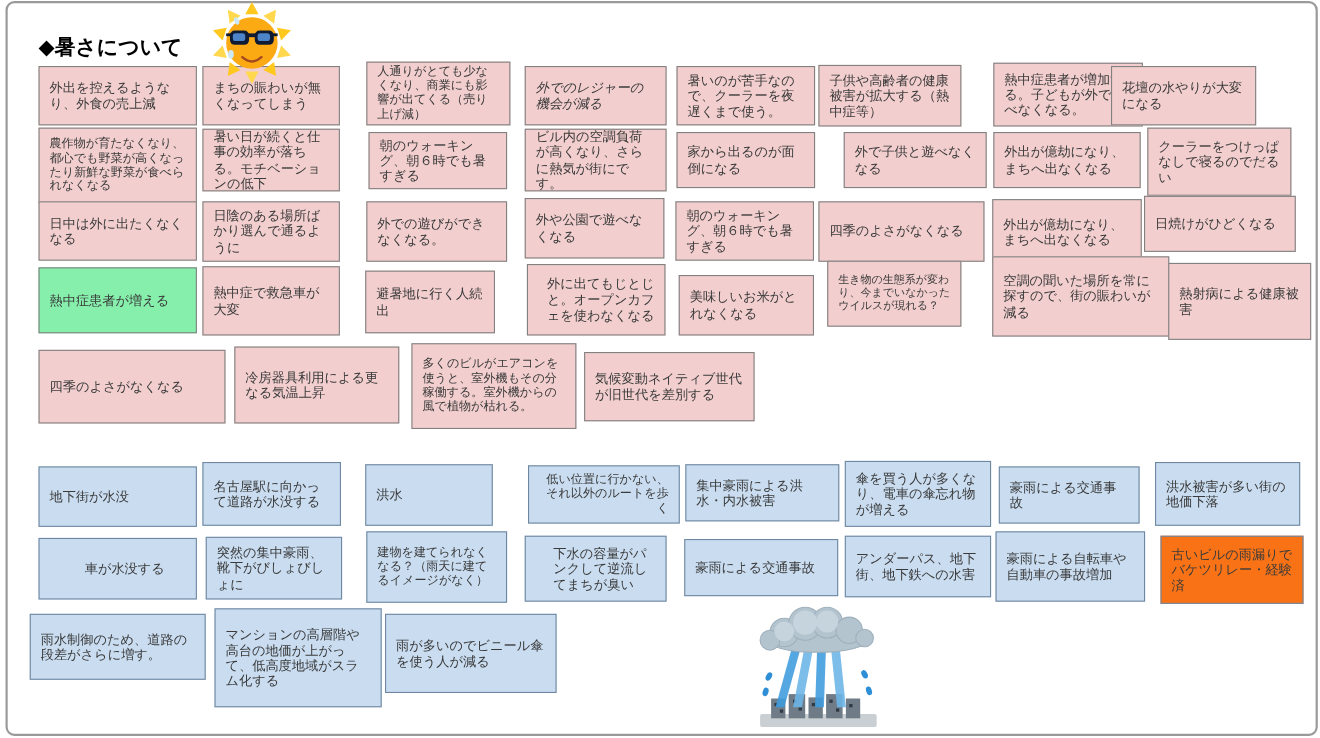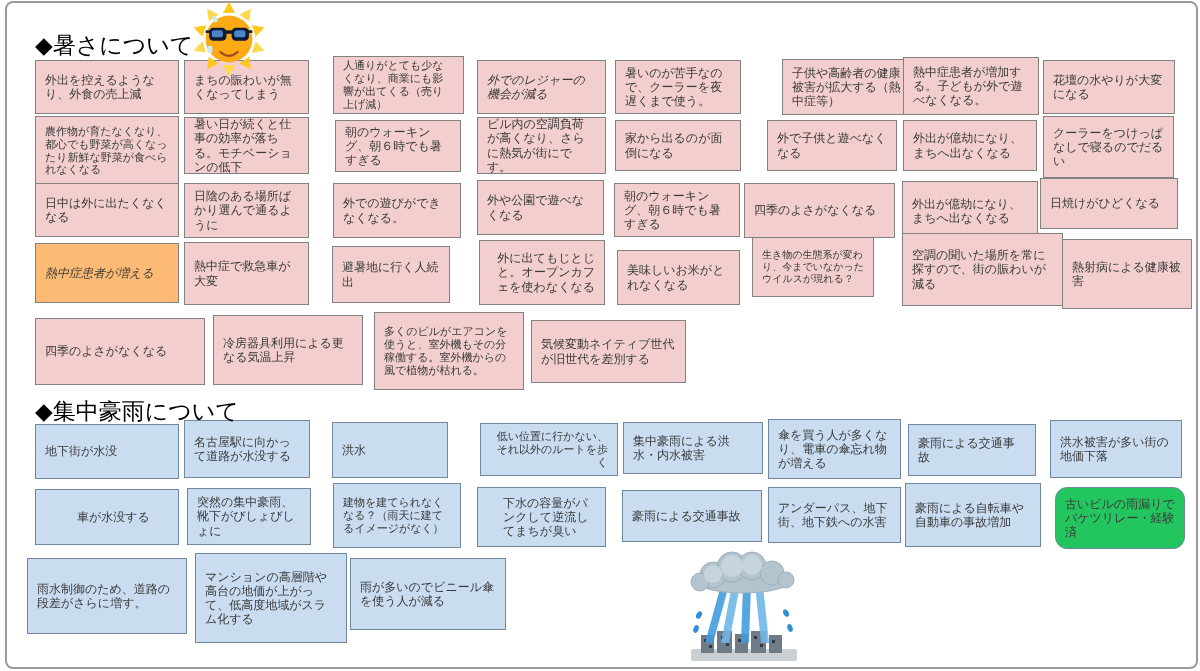--- a/index.html
+++ b/index.html
@@ -5,21 +5,21 @@
   html,body { margin:0; padding:0; background:#ffffff; }
   .canvas {
     position:relative; width:1200px; height:671px; background:#ffffff;
     font-family:"Liberation Sans","DejaVu Sans",sans-serif; overflow:hidden;
   }
   .frame {
     position:absolute; left:5px; top:1px; width:1189px; height:664px;
     border:2px solid #9a9a9a; border-radius:8px; pointer-events:none;
   }
   .sec-title {
-    position:absolute; margin:0; font-size:23px; font-weight:normal; color:#000000;
+    position:absolute; margin:0; font-size:19px; font-weight:bold; color:#000000;
     white-space:nowrap; z-index:3;
   }
   #title-heat { left:35px; top:30px; }
   #title-rain { left:35px; top:396px; }
   .note {
     position:absolute; box-sizing:border-box; border:1.6px solid #808080;
     display:flex; align-items:center; font-size:12px; line-height:1.18;
     color:#3a3a3a; padding:3px 9px; overflow:hidden; z-index:2;
   }
   .note.s  { font-size:11px; }
@@ -28,48 +28,47 @@
   #sun-deco  { left:183px; top:0px;   width:92px;  height:78px; }
   #rain-deco { left:683px; top:551px; width:122px; height:118px; }
 </style>
 </head>
 <body>
 
 <div class="canvas">
   <div class="frame"></div>
 
   <h2 class="sec-title" id="title-heat">◆暑さについて</h2>
-  <h2 class="sec-title" id="title-rain">◆集中豪雨について</h2>
 
   <div id="notes-layer">
       <div class="note" style="left: 35px; top: 60px; width: 144px; height: 54px; background: rgb(242, 206, 206); border-color: rgb(129, 129, 129);">外出を控えるようなり、外食の売上減</div>
       <div class="note" style="left: 184px; top: 60px; width: 125px; height: 54px; background: rgb(242, 206, 206); border-color: rgb(129, 129, 129);">まちの賑わいが無くなってしまう</div>
       <div class="note s" style="left: 333px; top: 56px; width: 131px; height: 58px; background: rgb(242, 206, 206); border-color: rgb(129, 129, 129);">人通りがとても少なくなり、商業にも影響が出てくる（売り上げ減）</div>
       <div class="note" style="left: 477px; top: 60px; width: 129px; height: 54px; background: rgb(242, 206, 206); border-color: rgb(129, 129, 129); font-style: italic;">外でのレジャーの機会が減る</div>
       <div class="note" style="left: 615px; top: 60px; width: 126px; height: 54px; background: rgb(242, 206, 206); border-color: rgb(129, 129, 129);">暑いのが苦手なので、クーラーを夜遅くまで使う。</div>
-      <div class="note" style="left: 782px; top: 59px; width: 130px; height: 56px; background: rgb(242, 206, 206); border-color: rgb(129, 129, 129);">子供や高齢者の健康被害が拡大する（熱中症等）</div>
+      <div class="note" style="left: 744px; top: 59px; width: 130px; height: 56px; background: rgb(242, 206, 206); border-color: rgb(129, 129, 129);">子供や高齢者の健康被害が拡大する（熱中症等）</div>
       <div class="note" style="left: 903px; top: 57px; width: 136px; height: 58px; background: rgb(242, 206, 206); border-color: rgb(129, 129, 129);">熱中症患者が増加する。子どもが外で遊べなくなる。</div>
-      <div class="note" style="left: 1043px; top: 60px; width: 132px; height: 54px; background: rgb(242, 206, 206); border-color: rgb(129, 129, 129);">花壇の水やりが大変になる</div>
+      <div class="note" style="left: 1010px; top: 60px; width: 132px; height: 54px; background: rgb(242, 206, 206); border-color: rgb(129, 129, 129);">花壇の水やりが大変になる</div>
       <div class="note s" style="left: 35px; top: 116px; width: 144px; height: 69px; background: rgb(242, 206, 206); border-color: rgb(129, 129, 129);">農作物が育たなくなり、都心でも野菜が高くなったり新鮮な野菜が食べられなくなる</div>
       <div class="note" style="left: 184px; top: 117px; width: 125px; height: 57px; background: rgb(242, 206, 206); border-color: rgb(129, 129, 129);">暑い日が続くと仕事の効率が落ちる。モチベーションの低下</div>
       <div class="note" style="left: 335px; top: 120px; width: 126px; height: 52px; background: rgb(242, 206, 206); border-color: rgb(129, 129, 129);">朝のウォーキング、朝６時でも暑すぎる</div>
       <div class="note" style="left: 477px; top: 117px; width: 129px; height: 57px; background: rgb(242, 206, 206); border-color: rgb(129, 129, 129);">ビル内の空調負荷が高くなり、さらに熱気が街にです。</div>
       <div class="note" style="left: 615px; top: 120px; width: 126px; height: 51px; background: rgb(242, 206, 206); border-color: rgb(129, 129, 129);">家から出るのが面倒になる</div>
       <div class="note" style="left: 767px; top: 120px; width: 130px; height: 51px; background: rgb(242, 206, 206); border-color: rgb(129, 129, 129);">外で子供と遊べなくなる</div>
       <div class="note" style="left: 903px; top: 120px; width: 134px; height: 51px; background: rgb(242, 206, 206); border-color: rgb(129, 129, 129);">外出が億劫になり、まちへ出なくなる</div>
       <div class="note" style="left: 1043px; top: 116px; width: 131px; height: 62px; background: rgb(242, 206, 206); border-color: rgb(129, 129, 129);">クーラーをつけっぱなしで寝るのでだるい</div>
       <div class="note" style="left: 35px; top: 183px; width: 144px; height: 54px; background: rgb(242, 206, 206); border-color: rgb(129, 129, 129);">日中は外に出たくなくなる</div>
       <div class="note" style="left: 184px; top: 183px; width: 125px; height: 55px; background: rgb(242, 206, 206); border-color: rgb(129, 129, 129);">日陰のある場所ばかり選んで通るように</div>
       <div class="note" style="left: 333px; top: 183px; width: 128px; height: 55px; background: rgb(242, 206, 206); border-color: rgb(129, 129, 129);">外での遊びができなくなる。</div>
       <div class="note" style="left: 477px; top: 180px; width: 127px; height: 55px; background: rgb(242, 206, 206); border-color: rgb(129, 129, 129);">外や公園で遊べなくなる</div>
       <div class="note" style="left: 614px; top: 183px; width: 126px; height: 54px; background: rgb(242, 206, 206); border-color: rgb(129, 129, 129);">朝のウォーキング、朝６時でも暑すぎる</div>
       <div class="note" style="left: 744px; top: 183px; width: 151px; height: 55px; background: rgb(242, 206, 206); border-color: rgb(129, 129, 129);">四季のよさがなくなる</div>
       <div class="note" style="left: 902px; top: 181px; width: 136px; height: 60px; background: rgb(242, 206, 206); border-color: rgb(129, 129, 129);">外出が億劫になり、まちへ出なくなる</div>
       <div class="note" style="left: 1040px; top: 178px; width: 138px; height: 51px; background: rgb(242, 206, 206); border-color: rgb(129, 129, 129);">日焼けがひどくなる</div>
-      <div class="note" style="left: 35px; top: 243px; width: 144px; height: 60px; background: #fdba74; border-color: rgb(129, 129, 129); font-style: italic;">熱中症患者が増える</div>
+      <div class="note" style="left: 35px; top: 243px; width: 144px; height: 60px; background: #86efac; border-color: rgb(129, 129, 129);">熱中症患者が増える</div>
       <div class="note" style="left: 184px; top: 242px; width: 125px; height: 63px; background: rgb(242, 206, 206); border-color: rgb(129, 129, 129);">熱中症で救急車が大変</div>
       <div class="note" style="left: 332px; top: 246px; width: 118px; height: 57px; background: rgb(242, 206, 206); border-color: rgb(129, 129, 129);">避暑地に行く人続出</div>
       <div class="note" style="left: 479px; top: 240px; width: 126px; height: 65px; background: rgb(242, 206, 206); border-color: rgb(129, 129, 129); text-align: right;">外に出てもじとじと。オープンカフェを使わなくなる</div>
       <div class="note" style="left: 617px; top: 250px; width: 123px; height: 55px; background: rgb(242, 206, 206); border-color: rgb(129, 129, 129);">美味しいお米がとれなくなる</div>
       <div class="note xs" style="left: 752px; top: 237px; width: 122px; height: 60px; background: rgb(242, 206, 206); border-color: rgb(129, 129, 129);">生き物の生態系が変わり、今までいなかったウイルスが現れる？</div>
       <div class="note" style="left: 902px; top: 233px; width: 161px; height: 73px; background: rgb(242, 206, 206); border-color: rgb(129, 129, 129);">空調の聞いた場所を常に探すので、街の賑わいが減る</div>
       <div class="note" style="left: 1062px; top: 239px; width: 130px; height: 70px; background: rgb(242, 206, 206); border-color: rgb(129, 129, 129);">熱射病による健康被害</div>
       <div class="note" style="left: 35px; top: 318px; width: 170px; height: 67px; background: rgb(242, 206, 206); border-color: rgb(129, 129, 129);">四季のよさがなくなる</div>
       <div class="note" style="left: 213px; top: 315px; width: 150px; height: 70px; background: rgb(242, 206, 206); border-color: rgb(129, 129, 129);">冷房器具利用による更なる気温上昇</div>
       <div class="note s" style="left: 374px; top: 312px; width: 150px; height: 78px; background: rgb(242, 206, 206); border-color: rgb(129, 129, 129);">多くのビルがエアコンを使うと、室外機もその分稼働する。室外機からの風で植物が枯れる。</div>
@@ -82,22 +81,22 @@
       <div class="note" style="left: 768px; top: 419px; width: 133px; height: 60px; background: rgb(201, 220, 240); border-color: rgb(111, 136, 161);">傘を買う人が多くなり、電車の傘忘れ物が増える</div>
       <div class="note" style="left: 908px; top: 424px; width: 128px; height: 52px; background: rgb(201, 220, 240); border-color: rgb(111, 136, 161);">豪雨による交通事故</div>
       <div class="note" style="left: 1050px; top: 420px; width: 132px; height: 58px; background: rgb(201, 220, 240); border-color: rgb(111, 136, 161);">洪水被害が多い街の地価下落</div>
       <div class="note" style="left: 35px; top: 489px; width: 144px; height: 56px; background: rgb(201, 220, 240); border-color: rgb(111, 136, 161); padding-left: 41px;">車が水没する</div>
       <div class="note" style="left: 187px; top: 488px; width: 124px; height: 57px; background: rgb(201, 220, 240); border-color: rgb(111, 136, 161);">突然の集中豪雨、靴下がびしょびしょに</div>
       <div class="note s" style="left: 333px; top: 483px; width: 128px; height: 65px; background: rgb(201, 220, 240); border-color: rgb(111, 136, 161);">建物を建てられなくなる？（雨天に建てるイメージがなく）</div>
       <div class="note" style="left: 477px; top: 487px; width: 129px; height: 60px; background: rgb(201, 220, 240); border-color: rgb(111, 136, 161); padding-left: 25px;">下水の容量がパンクして逆流してまちが臭い</div>
       <div class="note" style="left: 622px; top: 490px; width: 140px; height: 52px; background: rgb(201, 220, 240); border-color: rgb(111, 136, 161);">豪雨による交通事故</div>
       <div class="note" style="left: 768px; top: 487px; width: 133px; height: 56px; background: rgb(201, 220, 240); border-color: rgb(111, 136, 161);">アンダーパス、地下街、地下鉄への水害</div>
       <div class="note" style="left: 905px; top: 483px; width: 136px; height: 64px; background: rgb(201, 220, 240); border-color: rgb(111, 136, 161);">豪雨による自転車や自動車の事故増加</div>
-      <div class="note" style="left: 1055px; top: 487px; width: 130px; height: 62px; background: #22c55e; border-color: rgb(111, 136, 161); border-radius: 12px;">古いビルの雨漏りでバケツリレー・経験済</div>
-      <div class="note" style="left: 27px; top: 558px; width: 160px; height: 76px; background: rgb(201, 220, 240); border-color: rgb(111, 136, 161);">雨水制御のため、道路の段差がさらに増す。</div>
+      <div class="note" style="left: 1055px; top: 487px; width: 130px; height: 62px; background: #f97316; border-color: rgb(111, 136, 161);">古いビルの雨漏りでバケツリレー・経験済</div>
+      <div class="note" style="left: 27px; top: 558px; width: 160px; height: 60px; background: rgb(201, 220, 240); border-color: rgb(111, 136, 161);">雨水制御のため、道路の段差がさらに増す。</div>
       <div class="note" style="left: 195px; top: 553px; width: 152px; height: 90px; background: rgb(201, 220, 240); border-color: rgb(111, 136, 161);">マンションの高層階や高台の地価が上がって、低高度地域がスラム化する</div>
       <div class="note" style="left: 350px; top: 558px; width: 156px; height: 72px; background: rgb(201, 220, 240); border-color: rgb(111, 136, 161);">雨が多いのでビニール傘を使う人が減る</div>
     </div>
 
   <svg class="deco" id="sun-deco" viewBox="0 0 100 90" xmlns="http://www.w3.org/2000/svg">
     <g fill="#FFC81E">
       <polygon points="50,2 43,15 57,15"></polygon>
       <polygon points="50,2 43,15 57,15" transform="rotate(36 50 45)" fill="#FFD84D"></polygon>
       <polygon points="50,2 43,15 57,15" transform="rotate(72 50 45)"></polygon>
       <polygon points="50,2 43,15 57,15" transform="rotate(108 50 45)" fill="#FFD84D"></polygon>

